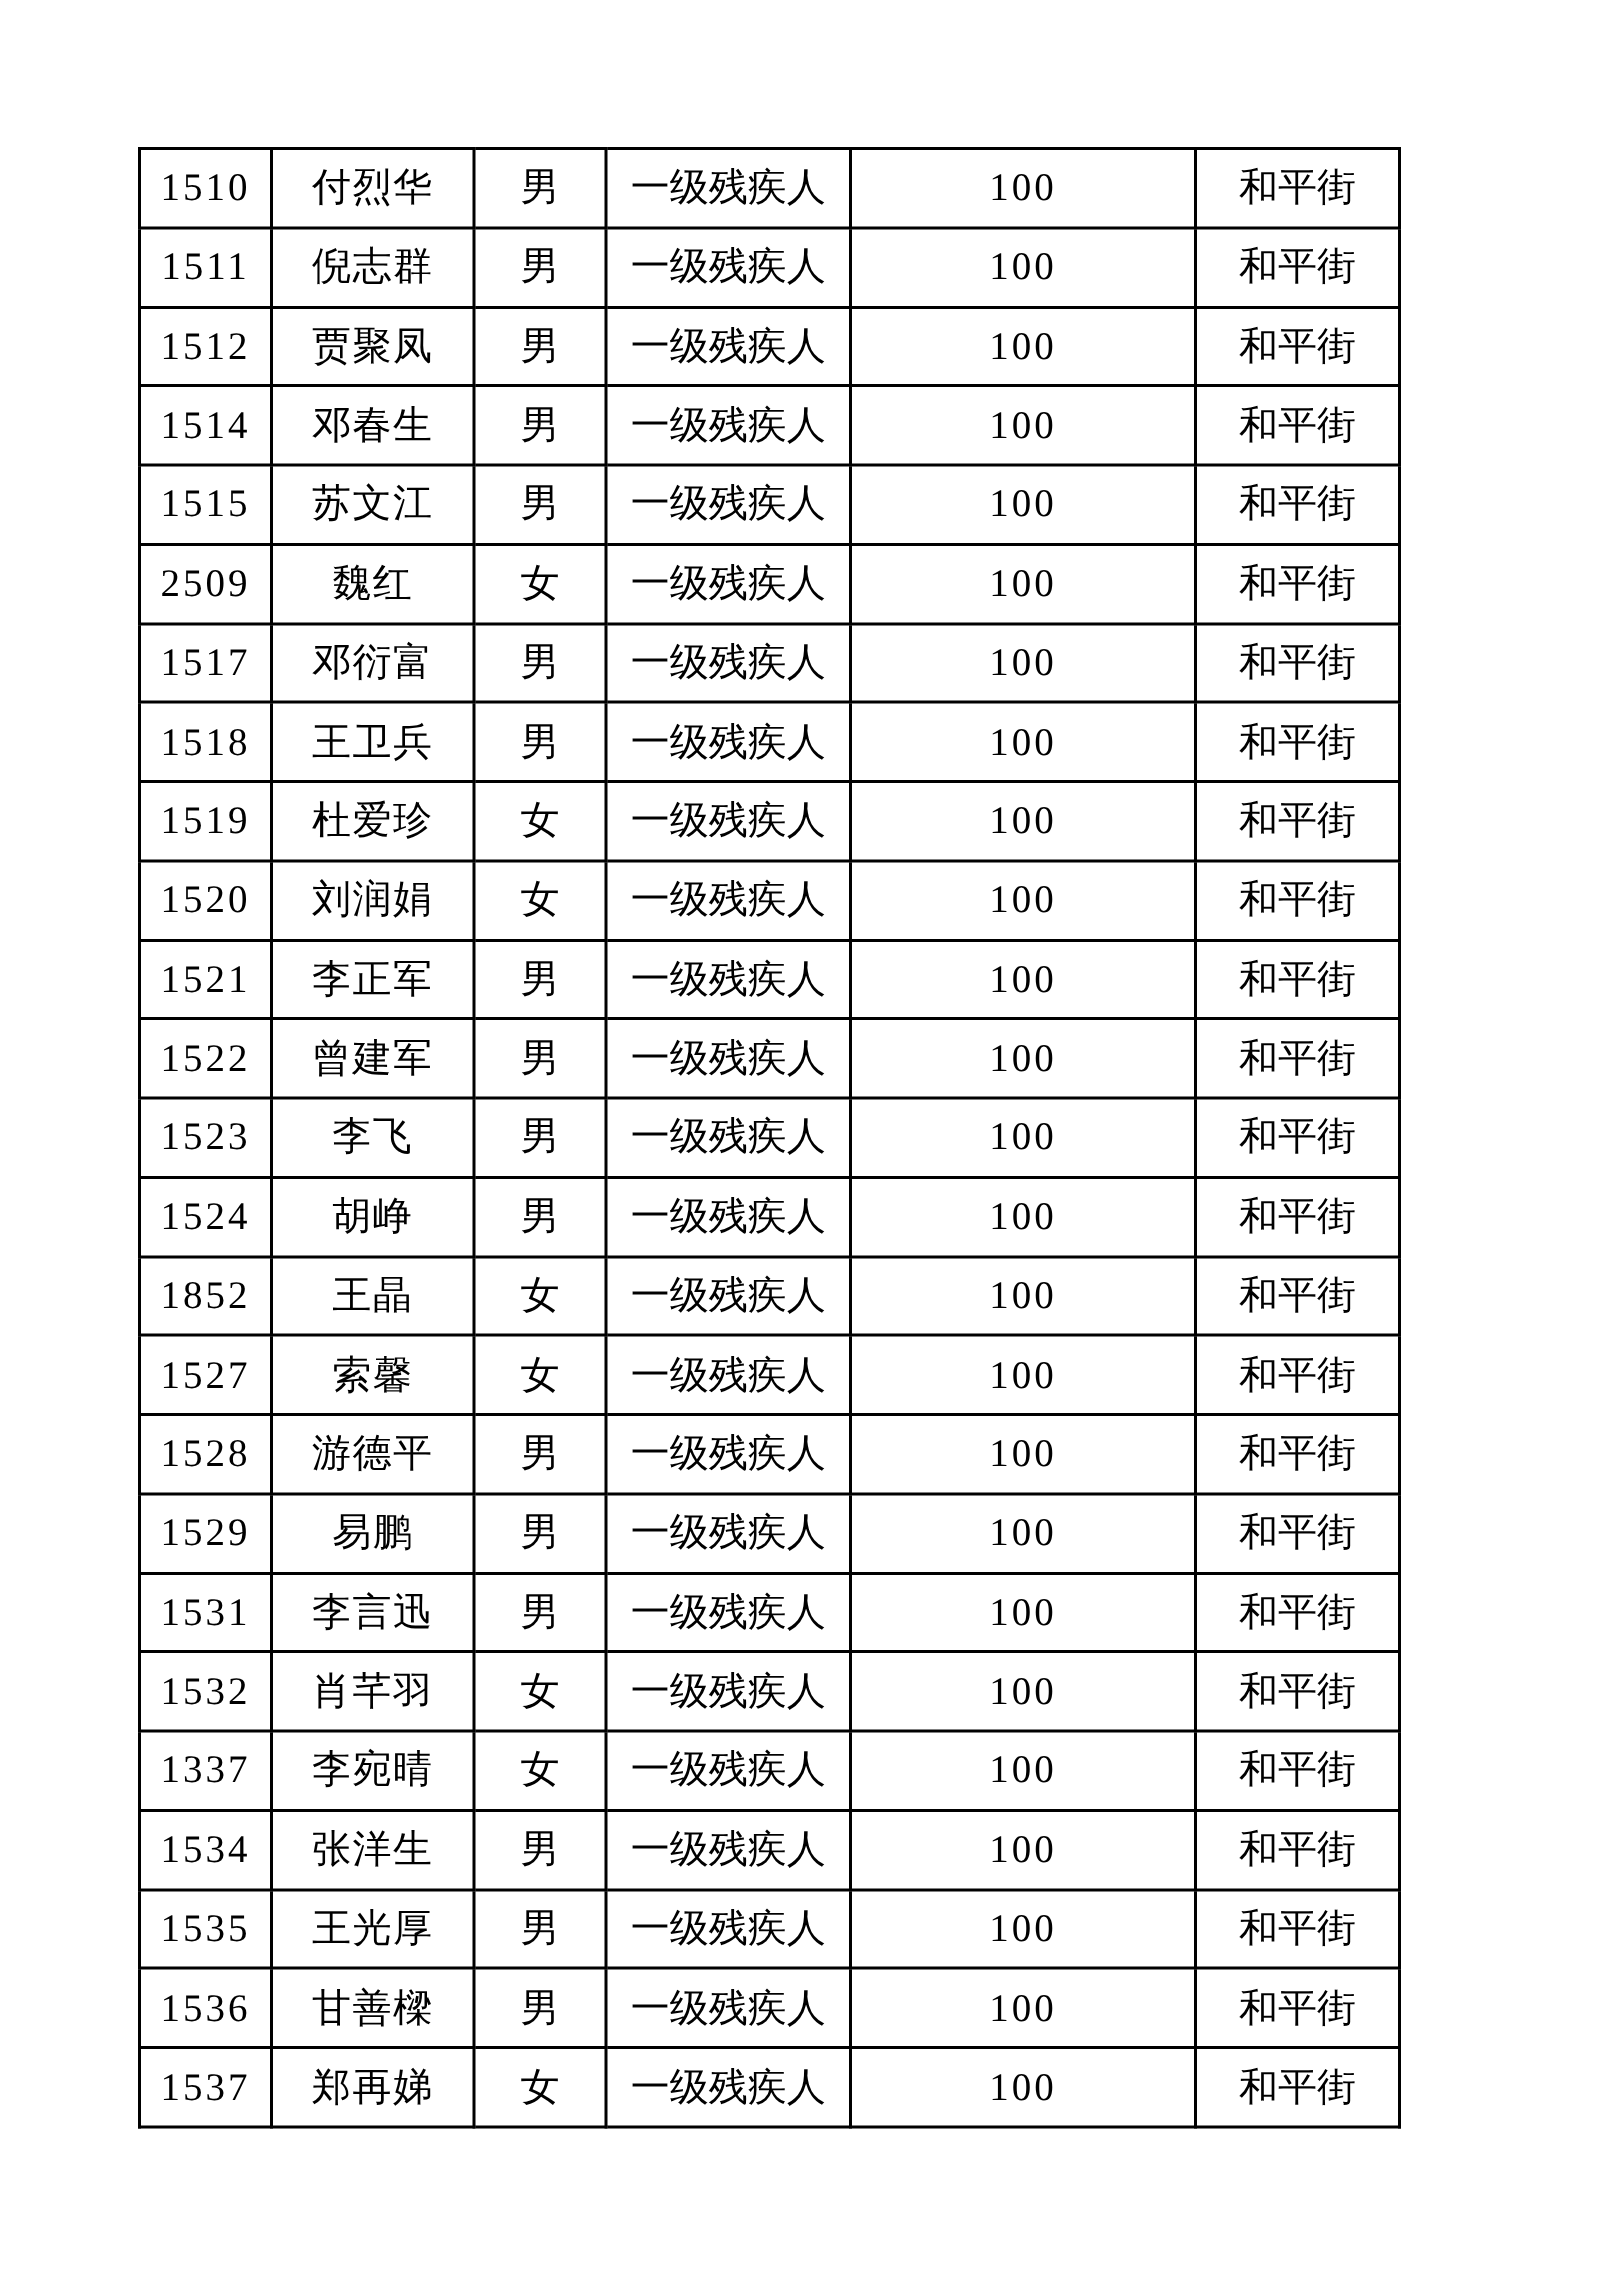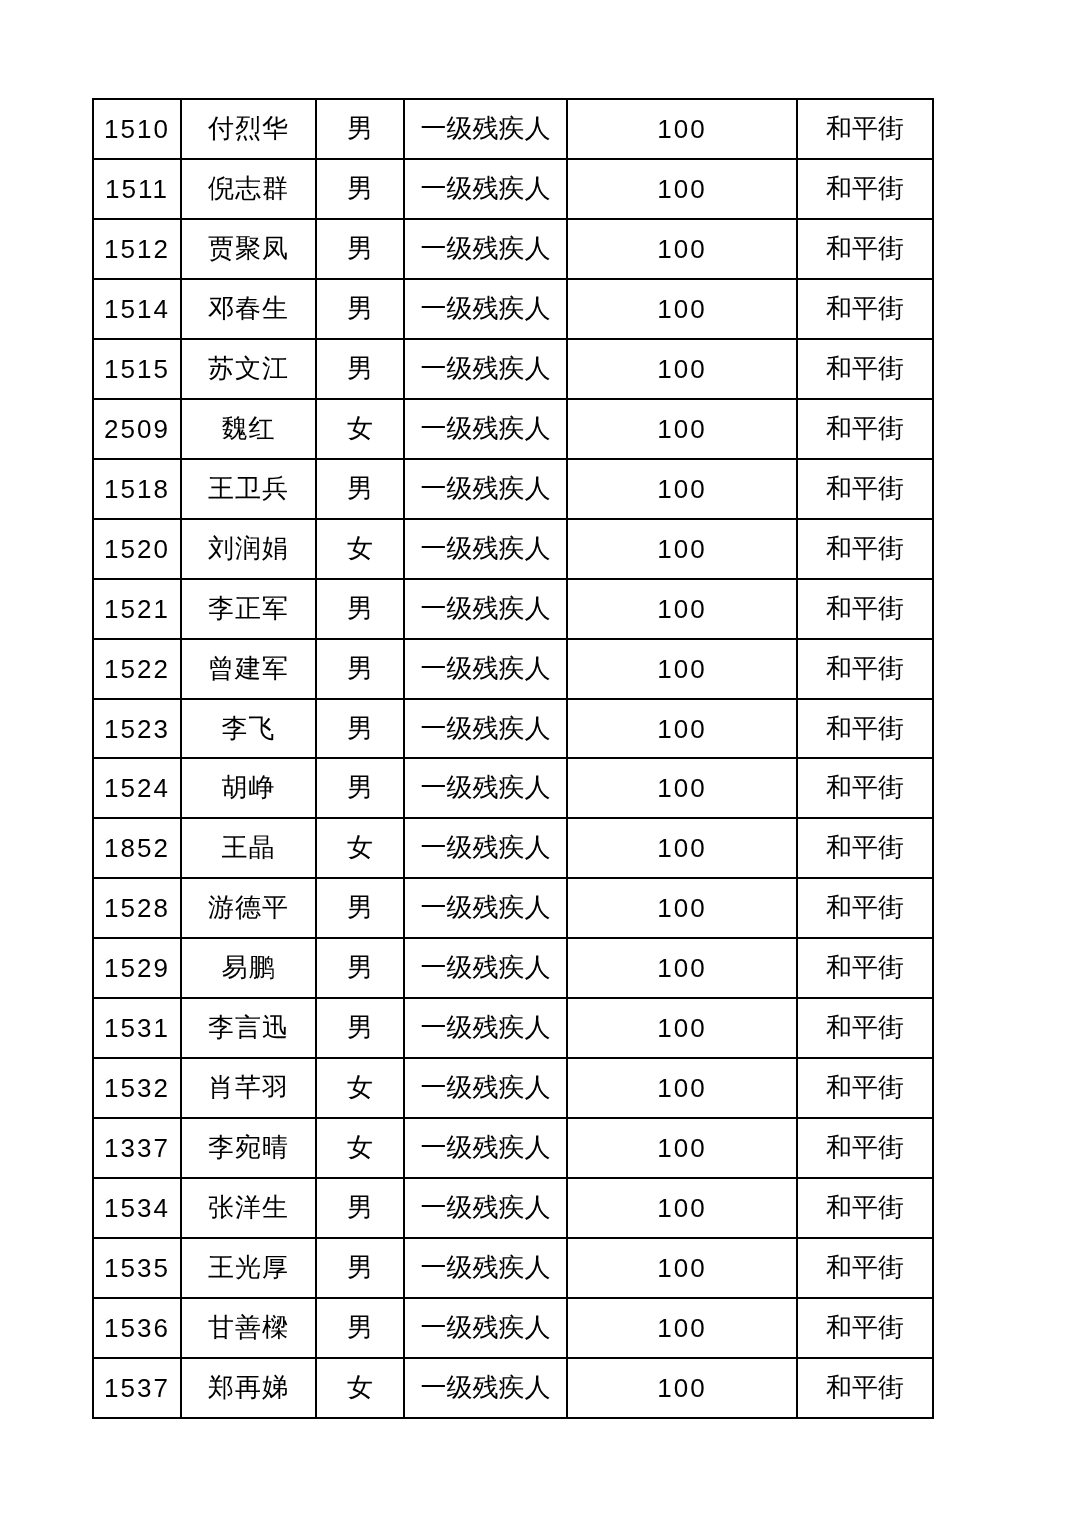--- a/index.html
+++ b/index.html
@@ -36,21 +36,21 @@
     overflow: hidden;
   }
   col.c-serial   { width: 88px; }
   col.c-name     { width: 135px; }
   col.c-gender   { width: 88px; }
   col.c-category { width: 163px; }
   col.c-amount   { width: 230px; }
   col.c-street   { width: 136px; }
   td.cell-name { letter-spacing: 1px; margin-top: 28px; }
   td.cell-serial, td.cell-amount {
-    font-family: Liberation Sans, sans-serif;
+    font-family: Liberation Serif, serif;
     letter-spacing: 2px;
   }
 </style>
 </head>
 <body>
 
 <div class="page">
   <table class="roster">
     <colgroup>
       <col class="c-serial">
@@ -103,28 +103,44 @@
         </tr>
         <tr>
           <td class="cell-serial">2509</td>
           <td class="cell-name">魏红</td>
           <td class="cell-gender">女</td>
           <td class="cell-category">一级残疾人</td>
           <td class="cell-amount">100</td>
           <td class="cell-street">和平街</td>
         </tr>
         <tr>
+          <td class="cell-serial">1517</td>
+          <td class="cell-name">邓衍富</td>
+          <td class="cell-gender">男</td>
+          <td class="cell-category">一级残疾人</td>
+          <td class="cell-amount">100</td>
+          <td class="cell-street">和平街</td>
+        </tr>
+        <tr>
           <td class="cell-serial">1518</td>
           <td class="cell-name">王卫兵</td>
           <td class="cell-gender">男</td>
           <td class="cell-category">一级残疾人</td>
           <td class="cell-amount">100</td>
           <td class="cell-street">和平街</td>
         </tr>
         <tr>
+          <td class="cell-serial">1519</td>
+          <td class="cell-name">杜爱珍</td>
+          <td class="cell-gender">女</td>
+          <td class="cell-category">一级残疾人</td>
+          <td class="cell-amount">100</td>
+          <td class="cell-street">和平街</td>
+        </tr>
+        <tr>
           <td class="cell-serial">1520</td>
           <td class="cell-name">刘润娟</td>
           <td class="cell-gender">女</td>
           <td class="cell-category">一级残疾人</td>
           <td class="cell-amount">100</td>
           <td class="cell-street">和平街</td>
         </tr>
         <tr>
           <td class="cell-serial">1521</td>
           <td class="cell-name">李正军</td>
@@ -153,20 +169,28 @@
           <td class="cell-serial">1524</td>
           <td class="cell-name">胡峥</td>
           <td class="cell-gender">男</td>
           <td class="cell-category">一级残疾人</td>
           <td class="cell-amount">100</td>
           <td class="cell-street">和平街</td>
         </tr>
         <tr>
           <td class="cell-serial">1852</td>
           <td class="cell-name">王晶</td>
+          <td class="cell-gender">女</td>
+          <td class="cell-category">一级残疾人</td>
+          <td class="cell-amount">100</td>
+          <td class="cell-street">和平街</td>
+        </tr>
+        <tr>
+          <td class="cell-serial">1527</td>
+          <td class="cell-name">索馨</td>
           <td class="cell-gender">女</td>
           <td class="cell-category">一级残疾人</td>
           <td class="cell-amount">100</td>
           <td class="cell-street">和平街</td>
         </tr>
         <tr>
           <td class="cell-serial">1528</td>
           <td class="cell-name">游德平</td>
           <td class="cell-gender">男</td>
           <td class="cell-category">一级残疾人</td>

